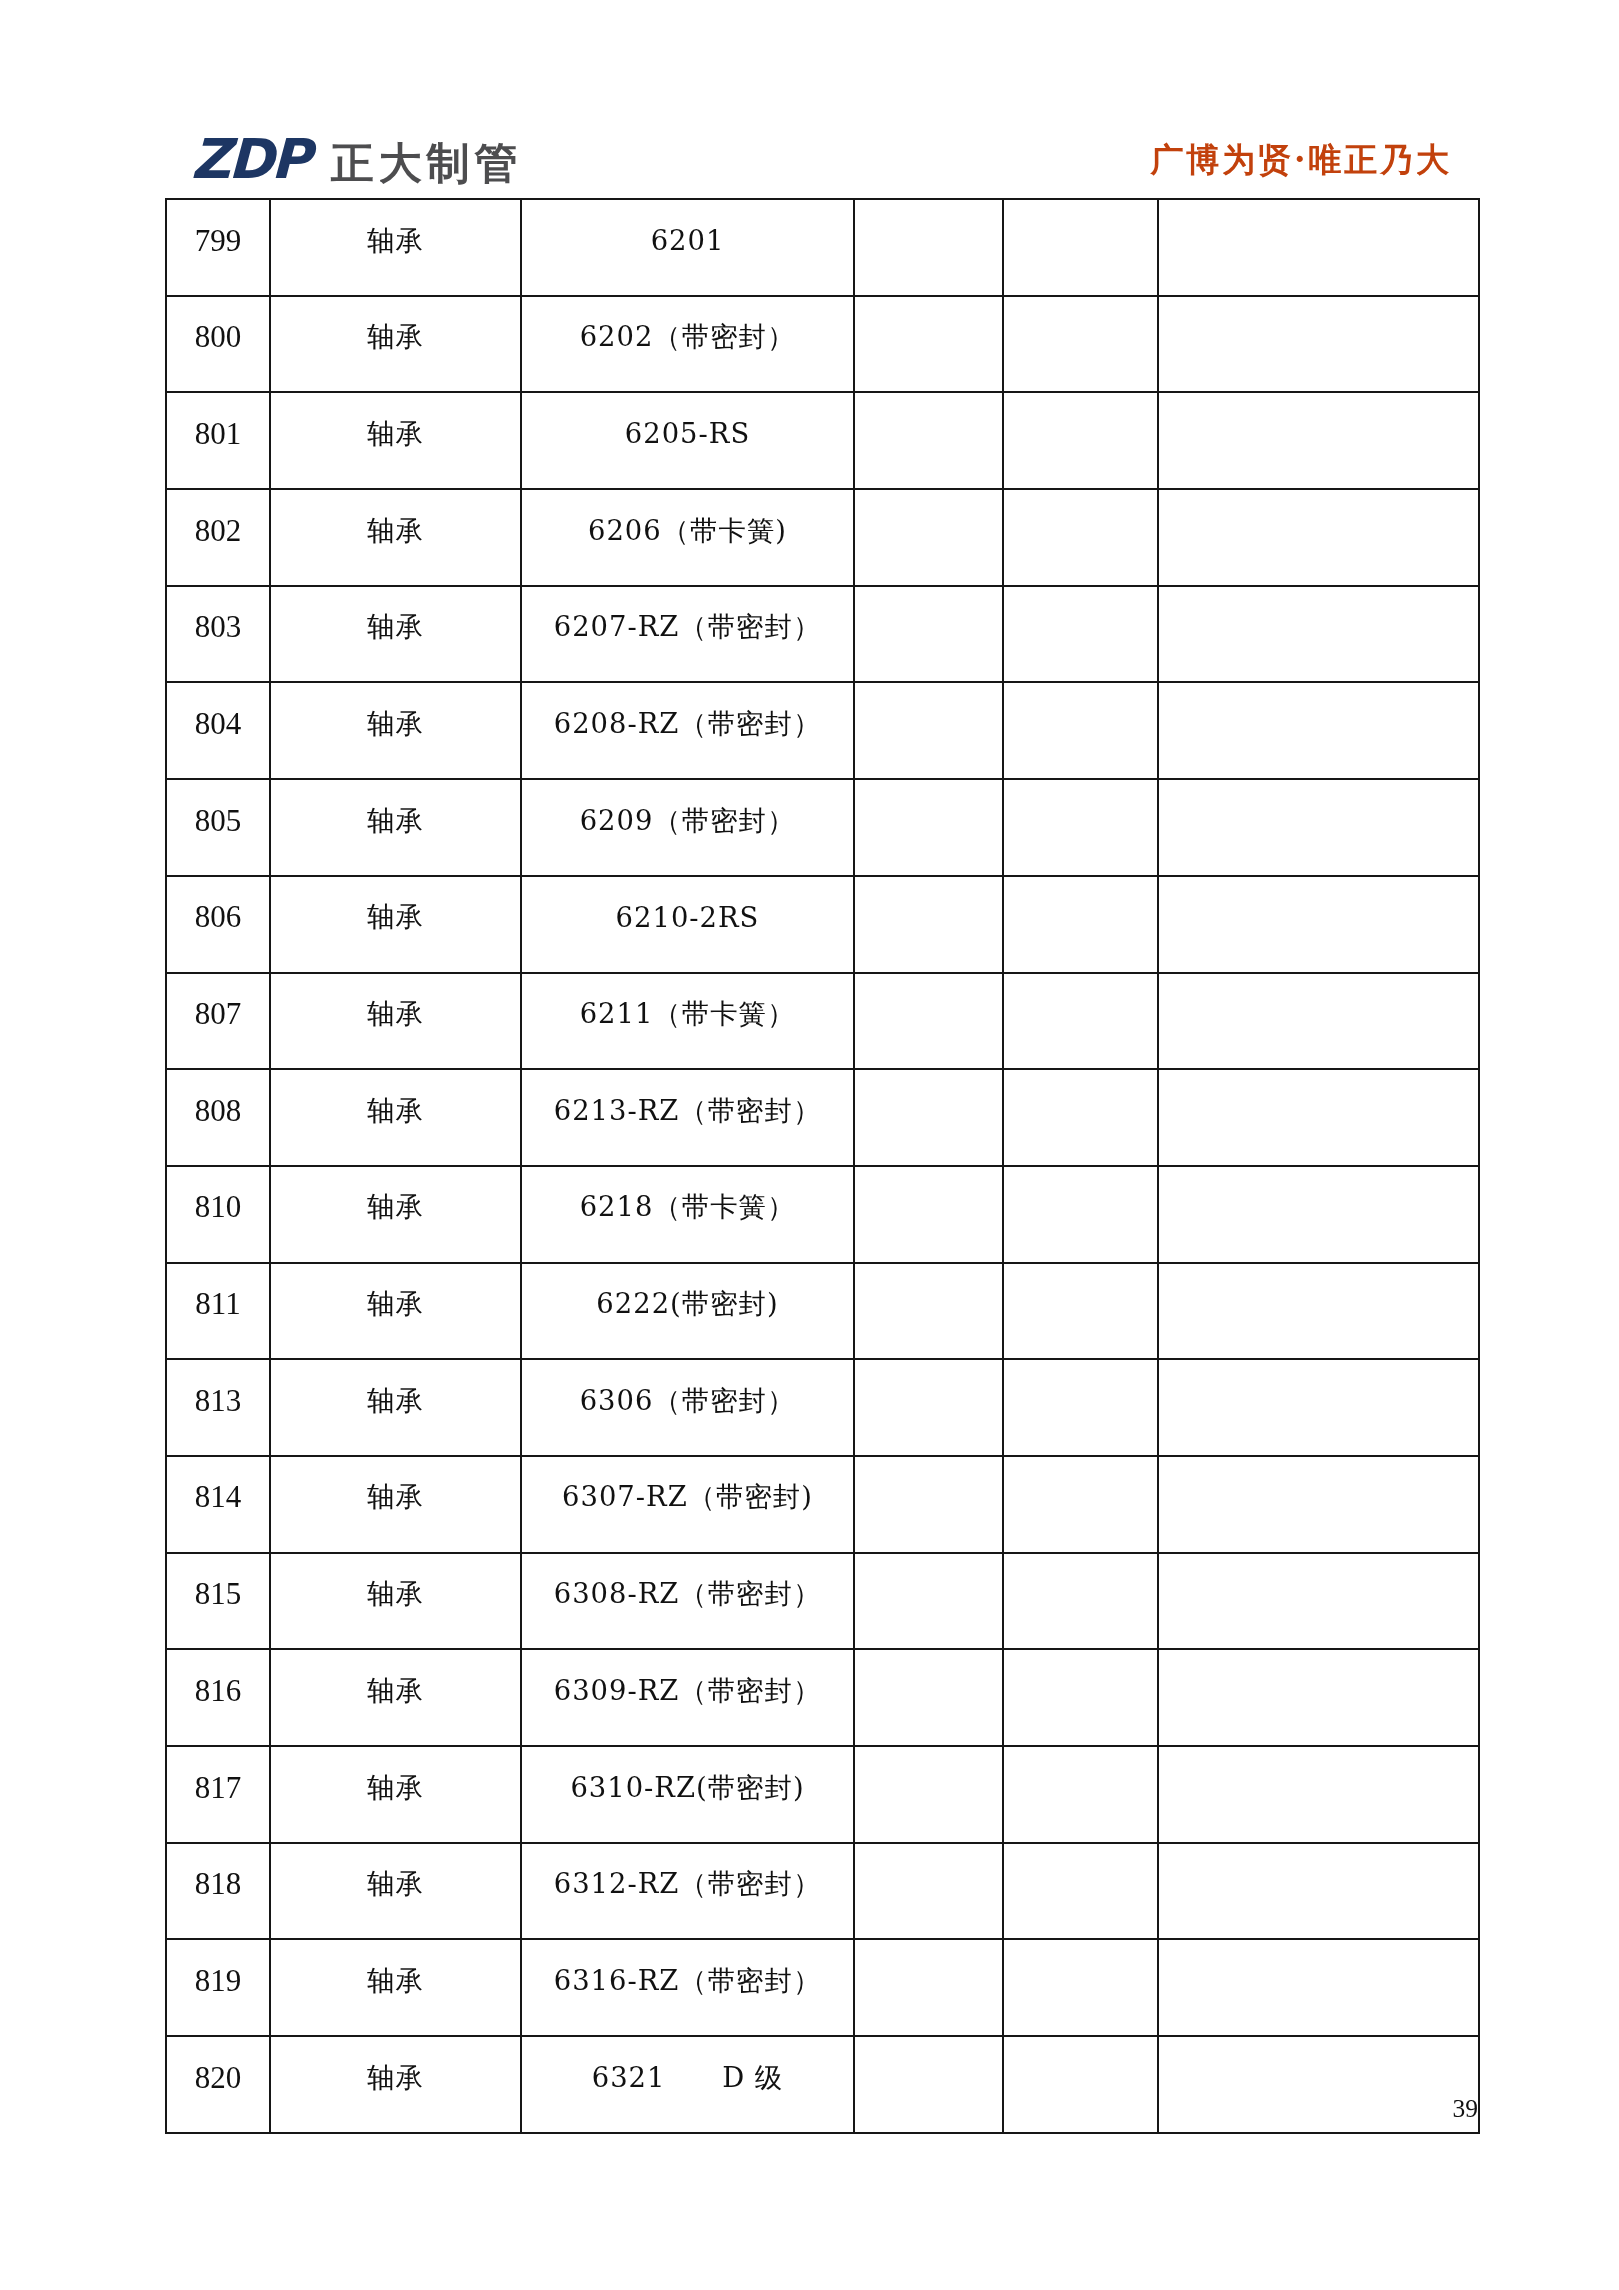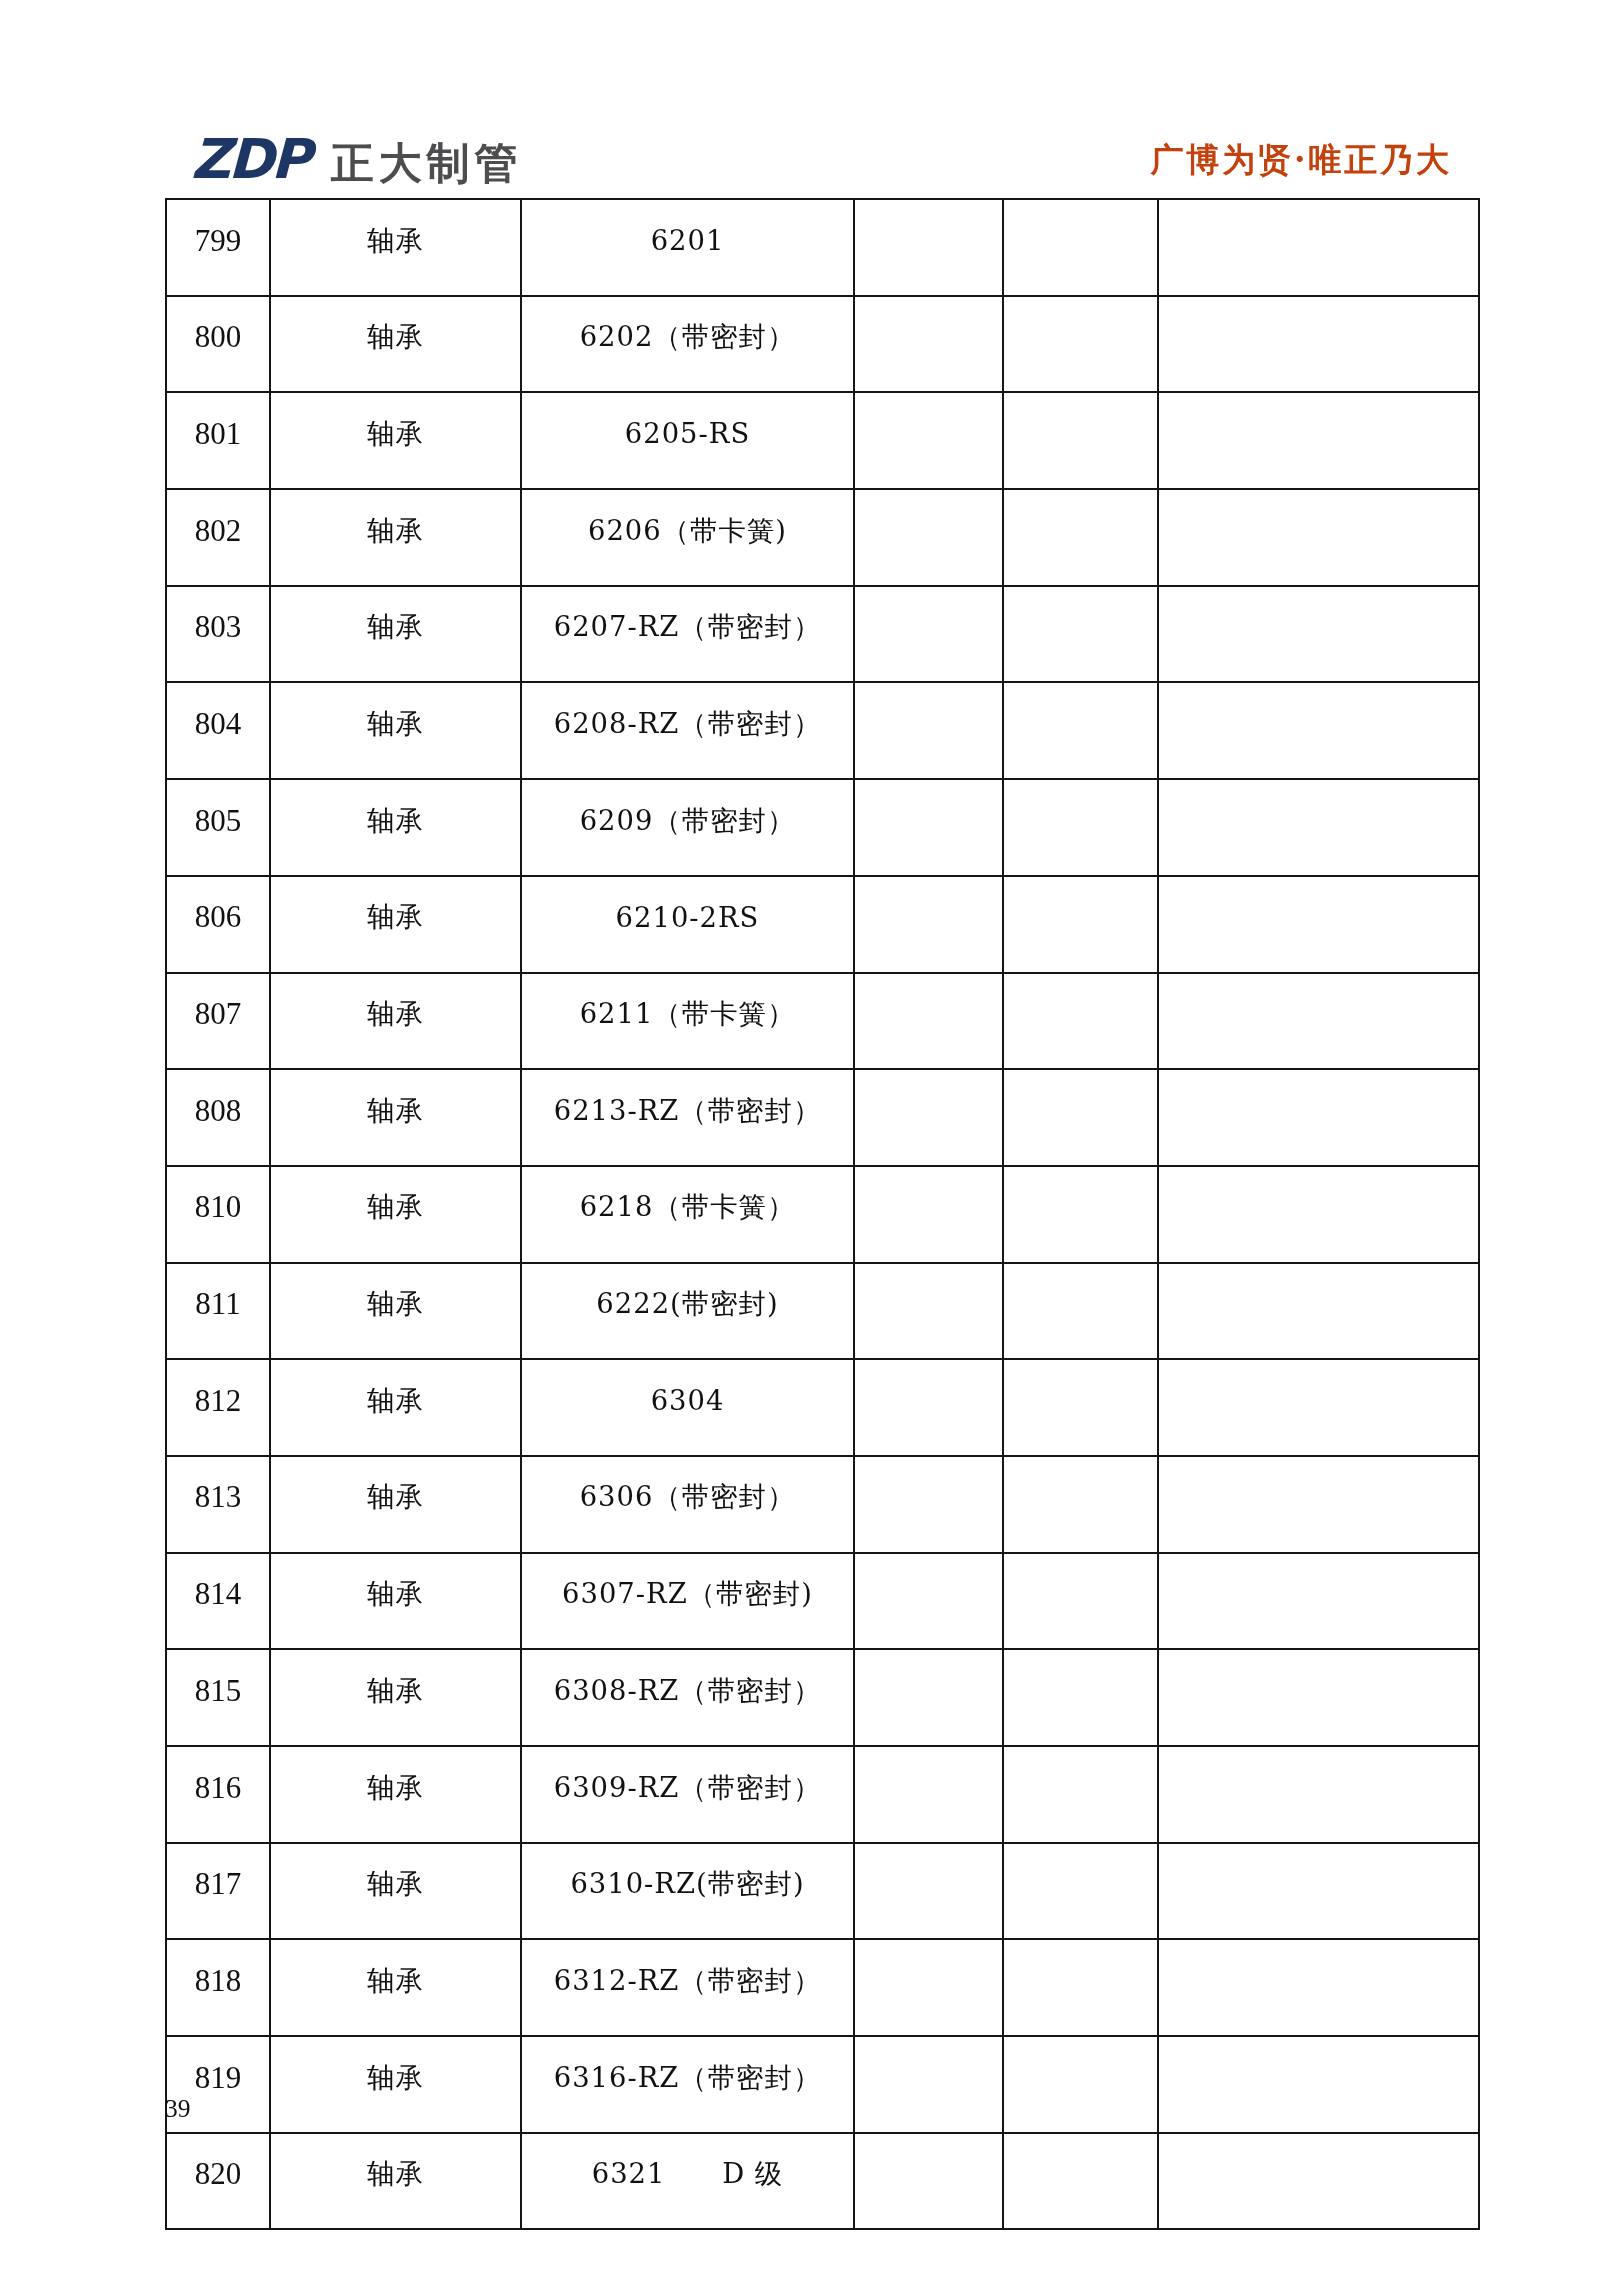--- a/index.html
+++ b/index.html
@@ -95,21 +95,21 @@
   .c-model {
     white-space: pre;
   }
 
   
   .pageno {
     position: absolute;
     left: 165px;
     top: 2094px;
     width: 1313px;
-    text-align: left;
+    text-align: right;
     font-family: "Liberation Serif", "DejaVu Serif", serif;
     font-size: 25.5px;
     color: #111111;
   }
 </style>
 </head>
 <body>
 
 <div class="page">
 
@@ -233,28 +233,20 @@
 
   <tr>
     <td class="c-no">811</td>
     <td class="c-name">轴承</td>
     <td class="c-model">6222(带密封)</td>
     <td class="c-empty"></td>
     <td class="c-empty"></td>
     <td class="c-empty"></td>
   </tr>
 
-  <tr>
-    <td class="c-no">812</td>
-    <td class="c-name">轴承</td>
-    <td class="c-model">6304</td>
-    <td class="c-empty"></td>
-    <td class="c-empty"></td>
-    <td class="c-empty"></td>
-  </tr>
 
   <tr>
     <td class="c-no">813</td>
     <td class="c-name">轴承</td>
     <td class="c-model">6306（带密封）</td>
     <td class="c-empty"></td>
     <td class="c-empty"></td>
     <td class="c-empty"></td>
   </tr>
 

